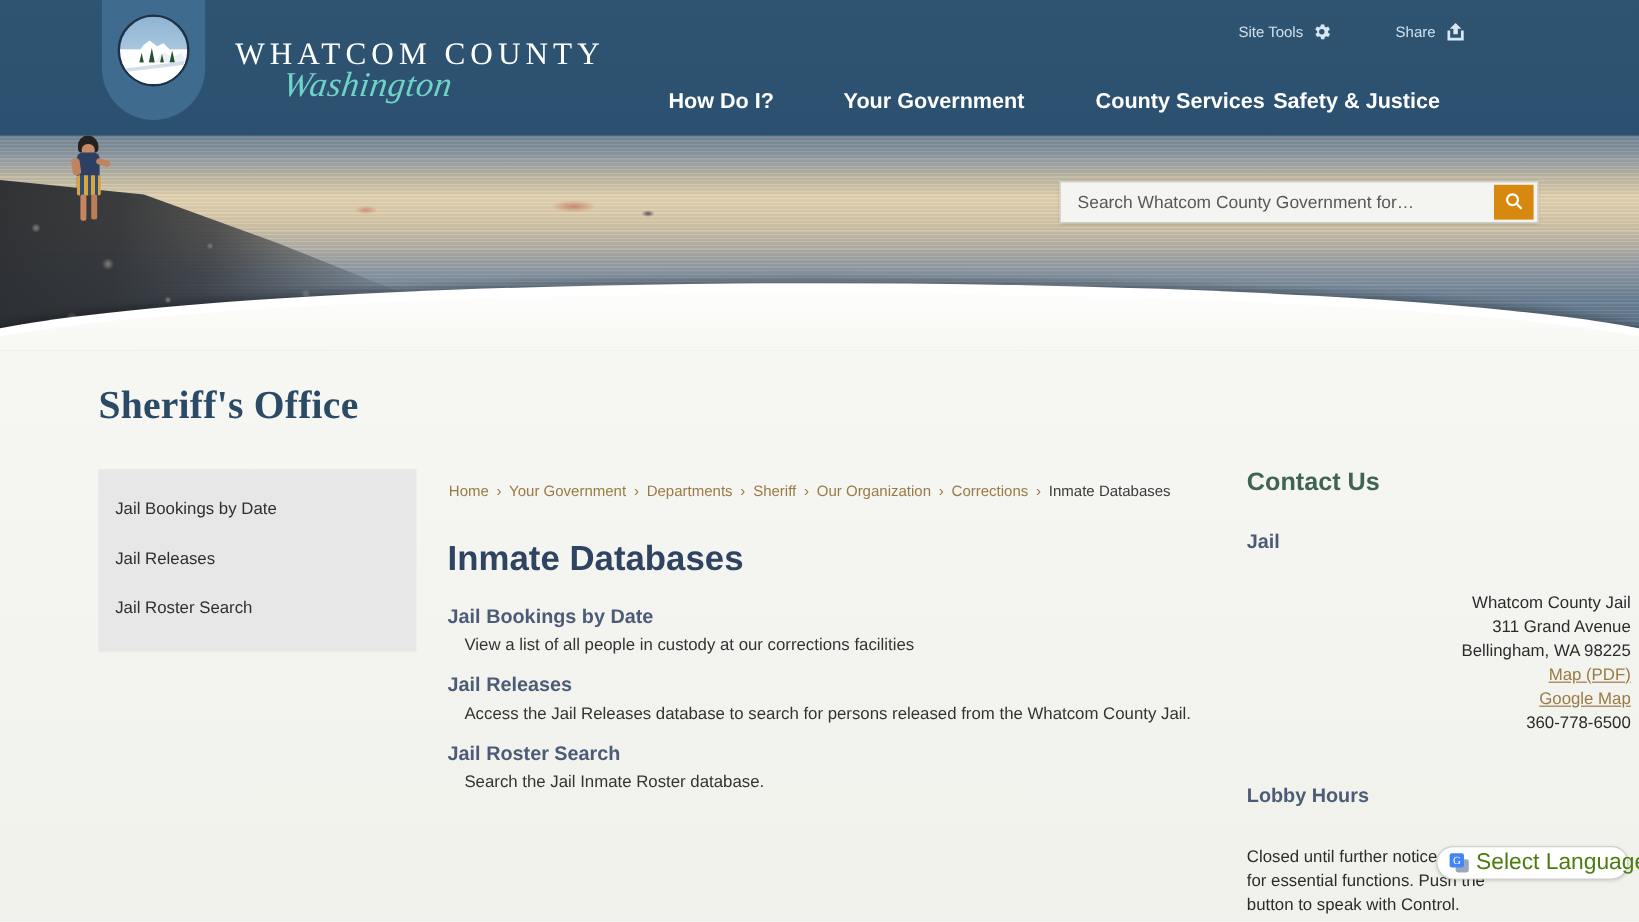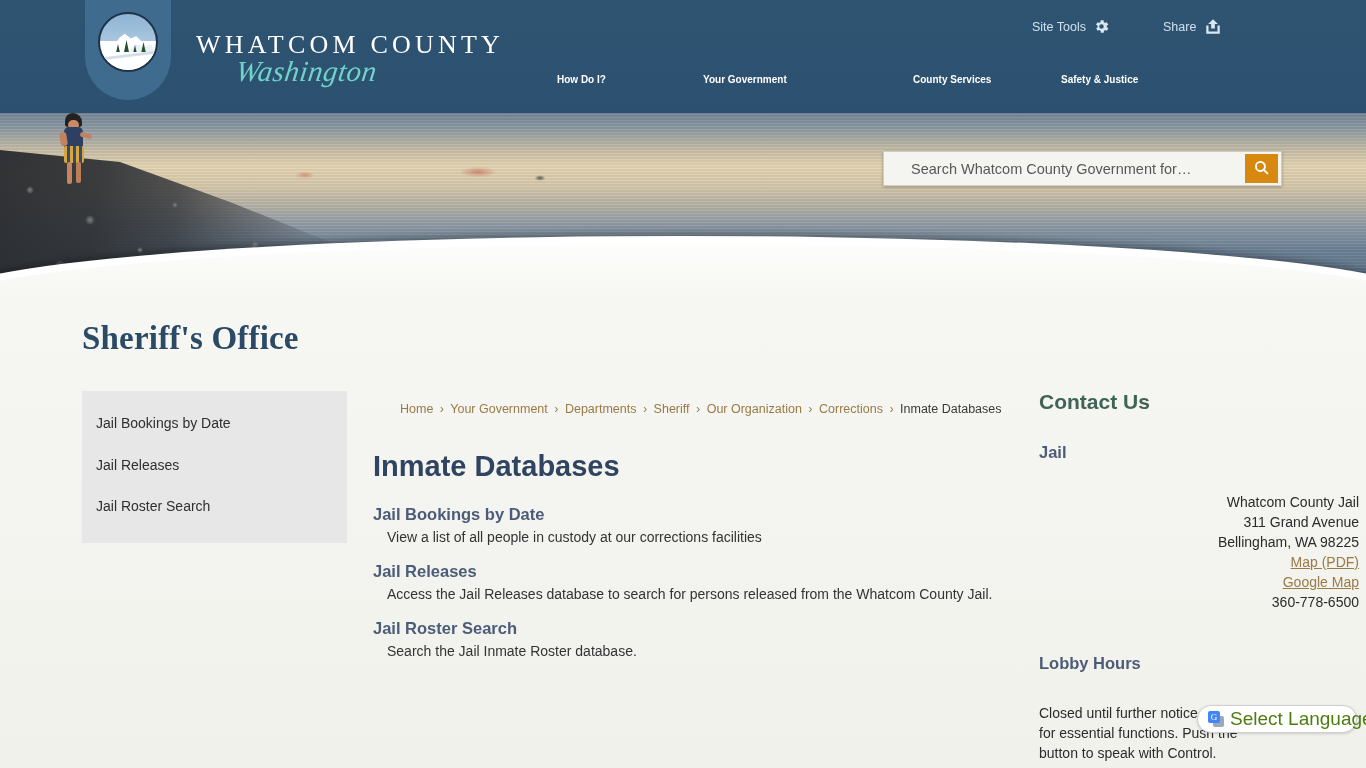--- a/index.html
+++ b/index.html
@@ -160,39 +160,39 @@
           color:#cfe0ec; font-size:12.5px; }
   .util-tools { left:1032px; }
   .util-share { left:1163px; }
   .gear { width:17px; height:17px; position:relative; display:inline-block; }
   .gear svg, .shareico svg { display:block; }
   .shareico { width:20px; height:18px; display:inline-block; }
 
   
   .mainnav { position:absolute; top:74px; left:0; width:1366px; z-index:7; }
   .mainnav a {
-    position:absolute; color:#ffffff; font-size:10px; font-weight:bold;
+    position:absolute; color:#ffffff; font-size:18px; font-weight:bold;
     text-decoration:none; white-space:nowrap;
   }
   .nav0 { left:557px; }
   .nav1 { left:703px; }
   .nav2 { left:913px; }
   .nav3 { left:1061px; }
 
   
   .searchbox {
     position:absolute; left:883px; top:151px; width:399px; height:35px;
     background:#f4f4f0; border:1px solid #cdcdc6;
     box-shadow: 0 1px 3px rgba(0,0,0,.28);
     z-index:8; display:flex; align-items:center;
   }
   .searchbox input {
     flex:1; height:35px; border:none; outline:none; background:transparent;
     font-family:"Liberation Sans", sans-serif; font-size:14.5px; color:#333;
-    padding-left:27px;
+    padding-left:14px;
   }
   .searchbox input::placeholder { color:#58585a; }
   .search-btn {
     width:33px; height:29px; margin-right:3px; background:#d7880f;
     border:none; cursor:pointer; display:flex; align-items:center; justify-content:center;
   }
 
   
   .page-title {
     position:absolute; left:82px; top:320px;
@@ -211,21 +211,20 @@
     font-size:14px; color:#2f2f2f; text-decoration:none; white-space:nowrap;
   }
   .sn0 { top:24px; }
   .sn1 { top:66px; }
   .sn2 { top:107px; }
 
   
   .breadcrumb {
     position:absolute; left:374px; top:402px; font-size:12.5px; color:#3a3a3a;
     white-space:nowrap;
-    margin-left:26px;
   }
   .breadcrumb a { color:#9a7b46; text-decoration:none; }
   .breadcrumb .sep { color:#9a7b46; padding:0 3px; }
   .breadcrumb .current { color:#3a3a3a; }
 
   .h1-main {
     position:absolute; left:373px; top:450px;
     font-size:29px; font-weight:bold; color:#2f4460;
   }
 

